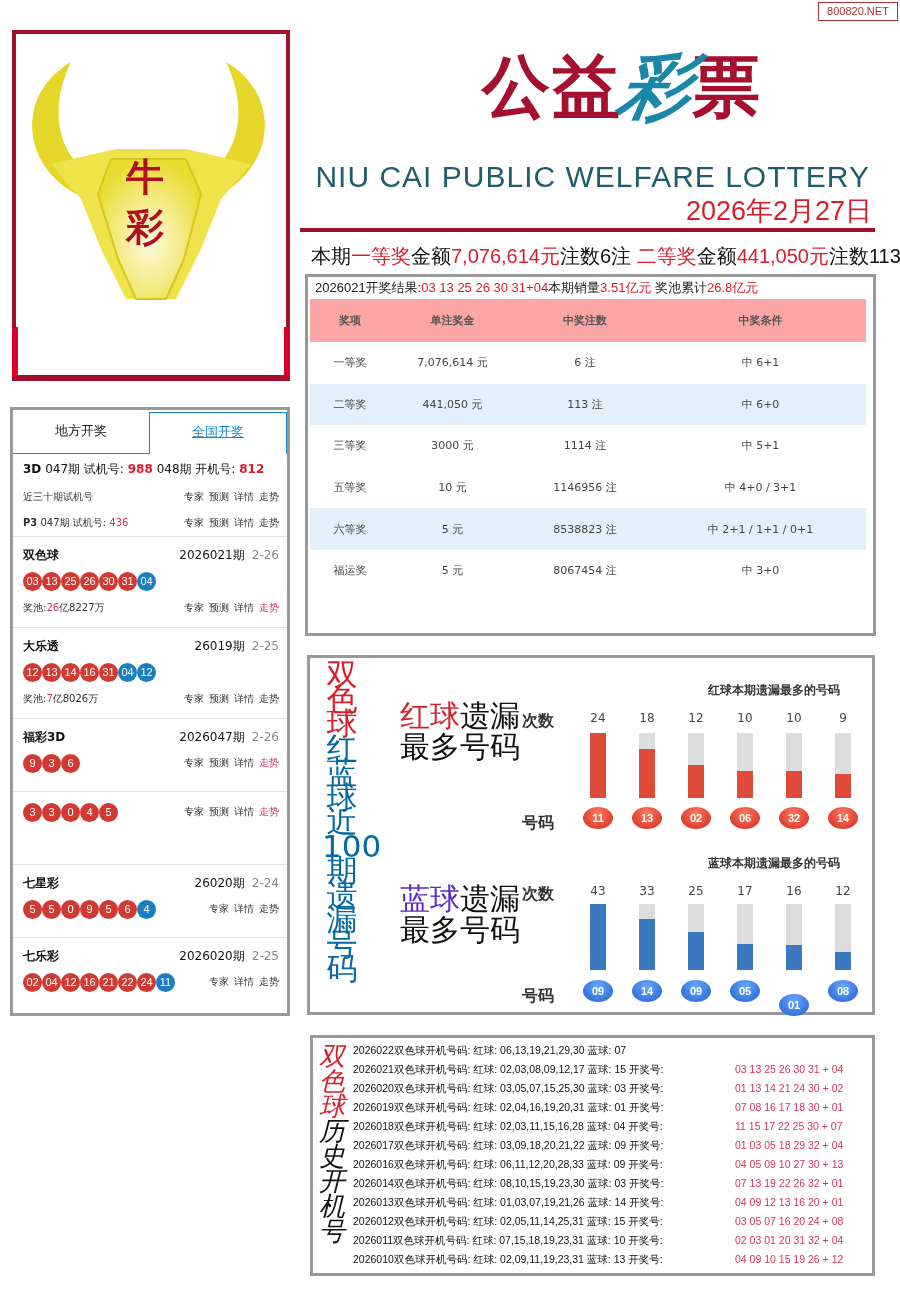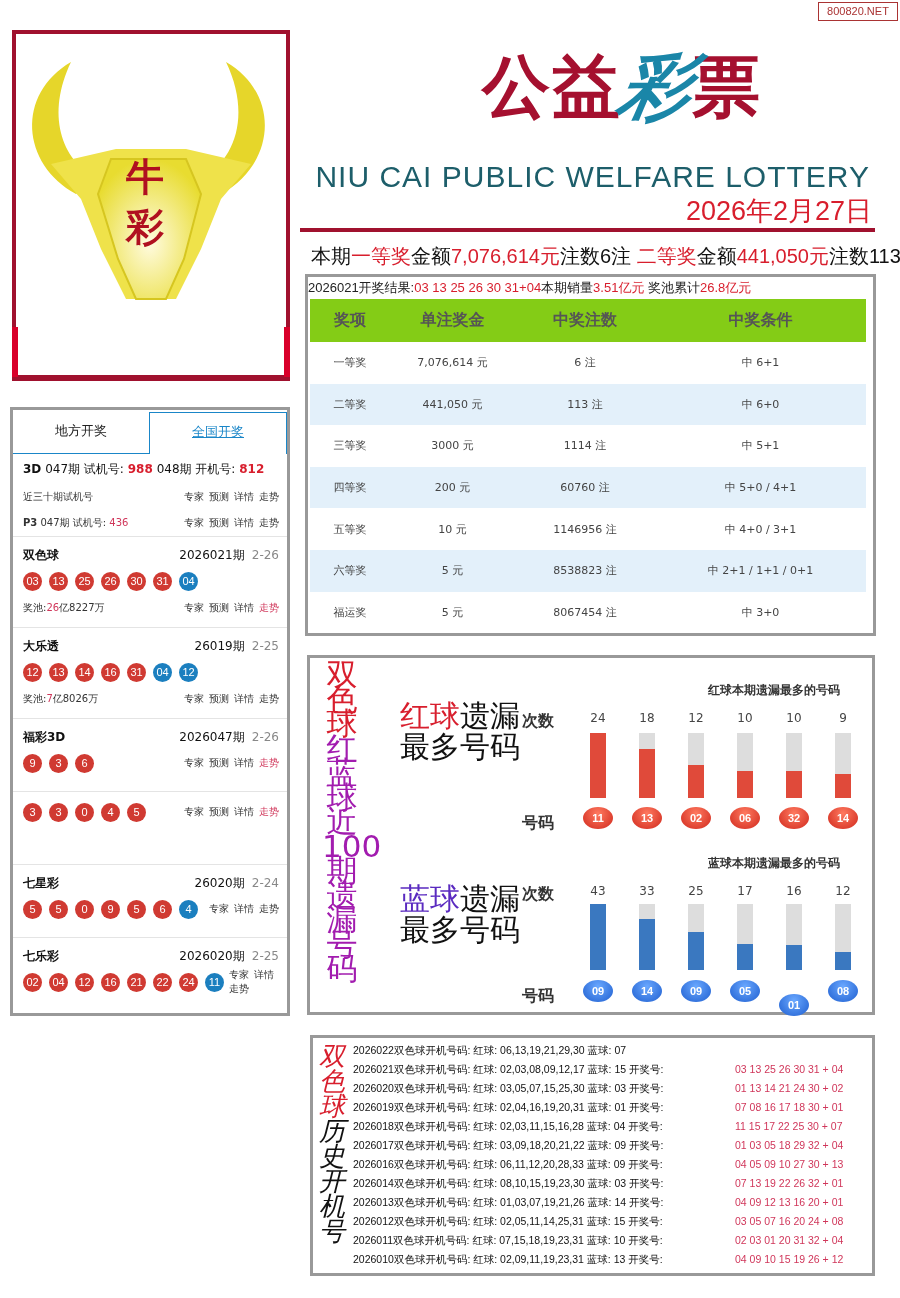--- a/index.html
+++ b/index.html
@@ -11,37 +11,37 @@
 .title-cn{left:482px;top:42px;font-size:68px;font-weight:bold;color:#a5102f;letter-spacing:2px;font-family:"DejaVu Serif",serif}
 .title-cn .cai{color:#1a86a8;font-style:italic;display:inline-block;transform:skew(-10deg) scale(1.05)}
 .title-en{left:310px;top:160px;width:560px;font-size:30px;color:#1d5e6a;letter-spacing:1px;font-family:"Liberation Sans",sans-serif;text-align:right}
 .date{left:560px;top:193px;width:312px;text-align:right;font-size:27px;color:#d81e2d;font-family:"Liberation Sans",sans-serif}
 .redline{left:300px;top:228px;width:575px;height:4px;background:#a0112e}
 .summary{left:311px;top:243px;font-size:20px;color:#111;font-family:"Liberation Sans",sans-serif;white-space:nowrap}
 .red{color:#d81e2d}
 .pink{color:#d0365a}
 .box{border:3px solid #999}
 .prize{left:305px;top:274px;width:571px;height:362px;background:#fff}
-.prize .hdr{height:22px;font-size:13px;line-height:22px;padding-left:0;font-family:"Liberation Sans",sans-serif;white-space:nowrap}
+.prize .hdr{height:22px;font-size:13px;line-height:22px;padding-left:7px;font-family:"Liberation Sans",sans-serif;white-space:nowrap}
 .prize table{width:556px;border-collapse:collapse;font-size:11px;color:#444;margin-left:2px}
-.prize th{height:43px;background:#84cc16;font-weight:bold;color:#555;font-size:16px}
+.prize th{height:43px;background:#fca5a5;font-weight:bold;color:#555;font-size:11px}
 .prize td{height:41.6px;text-align:center}
 .prize tr.alt td{background:#e3f0fa}
 .lpanel{left:10px;top:407px;width:280px;height:609px;background:#fff}
 .tabs{display:flex;height:42px;margin:2px 0 0 0}
 .tab{flex:1;text-align:center;line-height:38px;font-size:13px;border-bottom:1px solid #1a86c8}
 .tab.active{color:#1a86c8;text-decoration:underline;border:1px solid #1a86c8;border-bottom:none;background:#fff}
 .tab.inact{color:#222;border-bottom:1px solid #1a86c8}
 .row{display:flex;justify-content:space-between;align-items:center;padding:0 8px 0 10px;font-size:10px;color:#333}
 .links span{margin-left:5px}
 .sec{border-top:1px solid #e4e4e4;padding-top:6px}
 .name{font-size:12px;font-weight:bold;color:#111}
 .issue{font-size:12px;color:#111}
 .issue .dt{color:#888;margin-left:7px}
-.balls{display:flex;gap:7px}
+.balls{display:flex;gap:0}
 .ball{width:19px;height:19px;border-radius:50%;color:#fff;font-size:11px;text-align:center;line-height:19px;font-family:"Liberation Sans",sans-serif}
 .ball.r{background:#d03a32}
 .ball.b{background:#1b7fbf}
 .miss{left:307px;top:655px;width:568px;height:360px;background:#fff}
 .vtitle{left:12px;top:4px;width:40px;font-size:31px;line-height:24.5px;text-align:center;font-family:"DejaVu Sans",sans-serif}
 .lbl{font-size:30px;line-height:31px;color:#111;font-family:"DejaVu Sans",sans-serif}
 .ctitle{font-size:12px;font-weight:bold;color:#333;text-align:right}
 .cap{font-size:16px;color:#333;font-weight:bold}
 .bar-col{position:absolute;width:16px;background:#ddd}
 .bar-fill{position:absolute;left:0;bottom:0;width:16px}
@@ -110,26 +110,20 @@
           <td>441,050 元</td>
           <td>113 注</td>
           <td>中 6+0</td>
         </tr>
     <tr>
           <td>三等奖</td>
           <td>3000 元</td>
           <td>1114 注</td>
           <td>中 5+1</td>
         </tr>
-    <tr class="alt">
-          <td>四等奖</td>
-          <td>200 元</td>
-          <td>60760 注</td>
-          <td>中 5+0 / 4+1</td>
-        </tr>
     <tr>
           <td>五等奖</td>
           <td>10 元</td>
           <td>1146956 注</td>
           <td>中 4+0 / 3+1</td>
         </tr>
     <tr class="alt">
           <td>六等奖</td>
           <td>5 元</td>
           <td>8538823 注</td>
@@ -267,21 +261,21 @@
           </div>
           <div class="links"><span>专家</span><span>详情</span><span>走势</span></div>
         </div>
       </div>
     </div>
 </div>
 
 <div class="abs miss box">
   <div class="abs vtitle">
     <div class="red" style="color:#d81e2d">双色球</div>
-    <div style="color:#a21caf">红蓝球近100期遗漏号码</div>
+    <div style="color:#0369a1">红蓝球近100期遗漏号码</div>
   </div>
   <div class="abs lbl" style="left:90px;top:42px"><span class="red">红球</span><span>遗漏</span><br><span>最多号码</span></div>
   <div class="abs lbl" style="left:90px;top:225px"><span style="color:#5a2ac0">蓝球</span><span>遗漏</span><br><span>最多号码</span></div>
 
   <div class="abs ctitle" style="left:290px;top:24px;width:240px">红球本期遗漏最多的号码</div>
   <div class="abs cap" style="left:212px;top:53px">次数</div>
   <div class="abs cap" style="left:212px;top:155px">号码</div>
   <div id="redchart">
       <div class="cnt" style="left:268px;top:53px">24</div>
       <div class="bar-col" style="left:280px;top:75px;height:65px">

